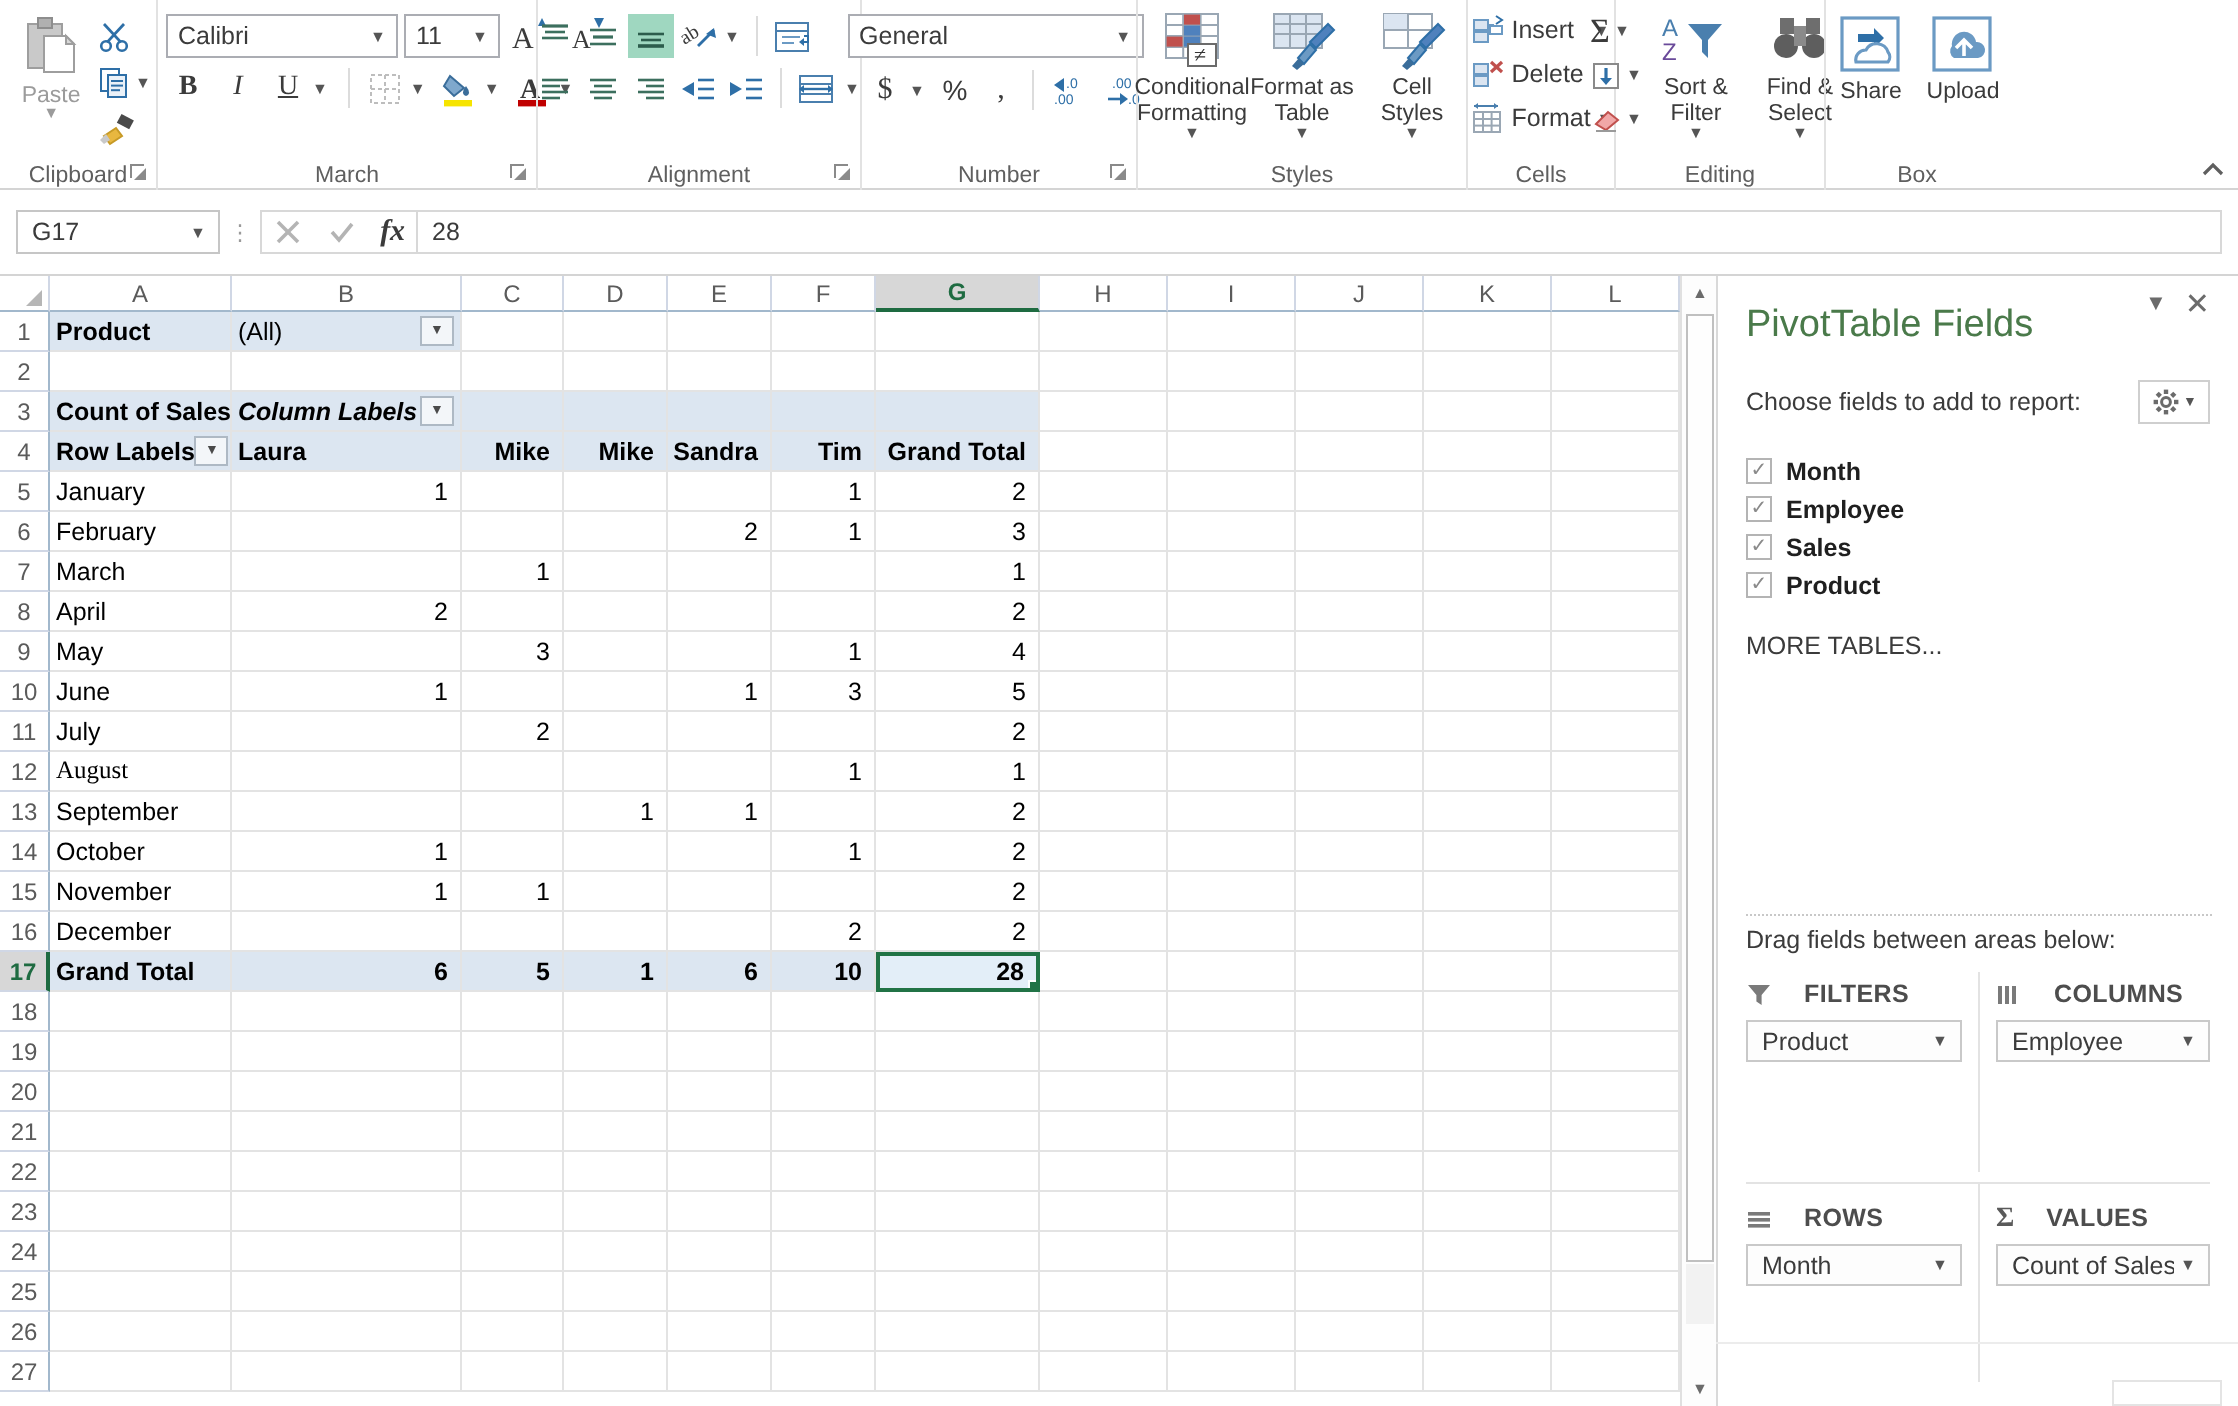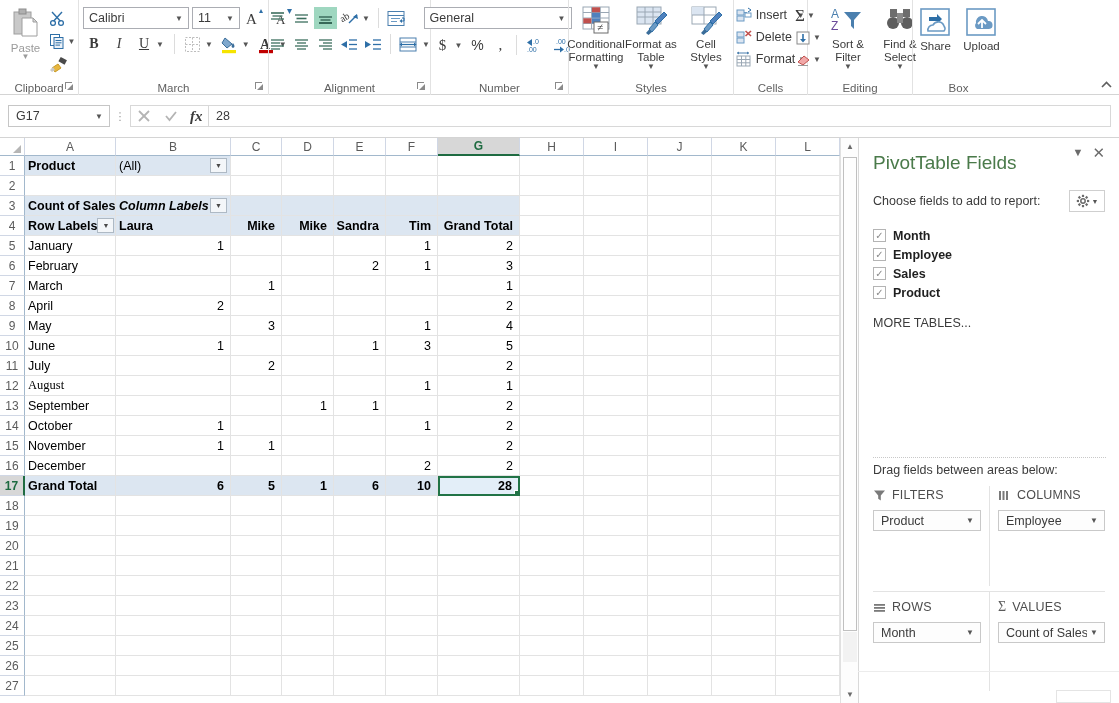--- a/index.html
+++ b/index.html
@@ -48,21 +48,21 @@
   .fontg { width: 190px; }
   .fontg .gbody { flex-direction: column; gap: 4px; padding-top: 5px; width: 100%; align-items: flex-start; }
   .frow { display: flex; align-items: center; gap: 3px; }
   .combo {
     border: 1px solid #abadb3; background: #fff; height: 22px;
     display: flex; align-items: center; padding: 0 2px 0 5px;
     font-size: 12.5px; color: #3b3b3b;
   }
   .combo .cval { flex: 1; white-space: nowrap; overflow: hidden; }
   .combo .carr { width: 14px; text-align: center; font-size: 8px; color: #555; }
-  .fname { width: 106px; gap: 13px; }
+  .fname { width: 116px; gap: 13px; }
   .fsize { width: 48px; }
   .btn {
     display: inline-flex; align-items: center; justify-content: center;
     min-width: 22px; height: 22px; padding: 0 2px; cursor: default;
     color: #3b3b3b;
   }
   .btn.active { background: #9fd7c0; }
   .btn b, .btn i, .btn u { font-size: 14px; font-family: "Liberation Serif", serif; }
   .split { display: inline-flex; align-items: center; height: 22px; }
   .split .car { font-size: 8px; color: #555; padding: 0 3px 0 1px; }
@@ -228,21 +228,21 @@
   .fitem .flbl { font-size: 12.5px; font-weight: bold; color: #1f1f1f; }
   .more { margin-top: 14px; font-size: 12.5px; color: #3b3b3b; }
 
   .dragline { position: absolute; left: 14px; top: 319px; width: 233px; border-top: 1px dotted #c8c8c8; }
   .dragtxt { position: absolute; left: 14px; top: 325px; font-size: 12.5px; color: #3b3b3b; }
 
   .areas { position: absolute; left: 14px; top: 348px; width: 233px; height: 210px; display: flex; flex-wrap: wrap; }
   .area { width: 116px; height: 100px; padding-right: 8px; position: relative; }
   .area.right { padding-left: 8px; padding-right: 0; border-left: 1px solid #e3e3e3; }
   .area.brow { border-top: 1px solid #e3e3e3; padding-top: 6px; }
-  .area-hdr { display: flex; align-items: center; gap: 6px; height: 18px; }
+  .area-hdr { display: flex; align-items: flex-end; gap: 16px; height: 18px; font-weight: bold; }
   .area-hdr .alab { font-size: 12.5px; color: #4d4d4d; letter-spacing: 0.2px; }
   .pill {
     margin-top: 6px; height: 21px; border: 1px solid #c9c9c9; background: #fdfdfd;
     display: flex; align-items: center; padding: 0 3px 0 7px; font-size: 12.5px; color: #3b3b3b;
   }
   .pill .pv { flex: 1; white-space: nowrap; overflow: hidden; }
   .pill .car { width: 14px; text-align: center; font-size: 8px; color: #555; }
   .pane-bottom-div { position: absolute; left: 858px; top: 671px; width: 261px; border-top: 1px solid #ececec; }
   .pane-footer-box { position: absolute; left: 1056px; top: 690px; width: 55px; height: 13px; border: 1px solid #e4e4e4; }
 

